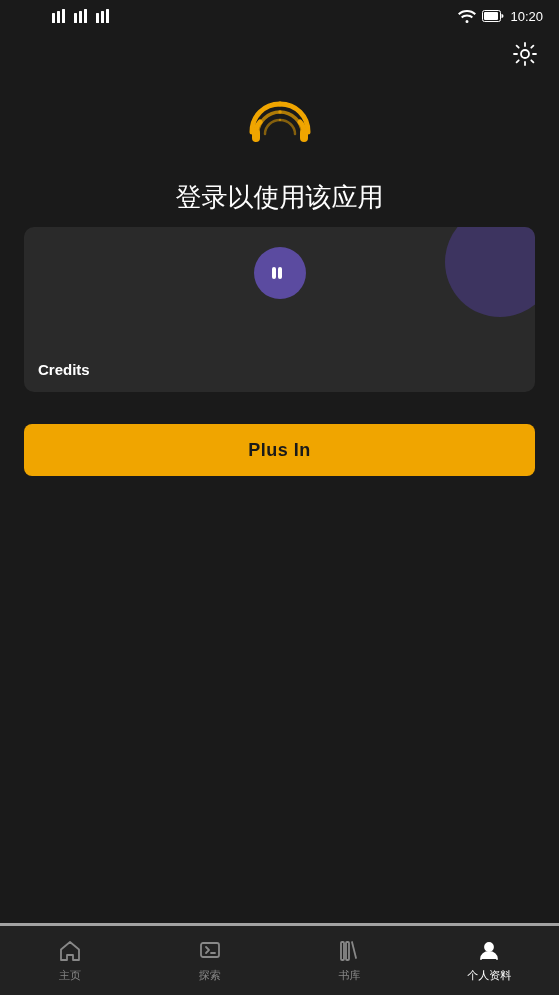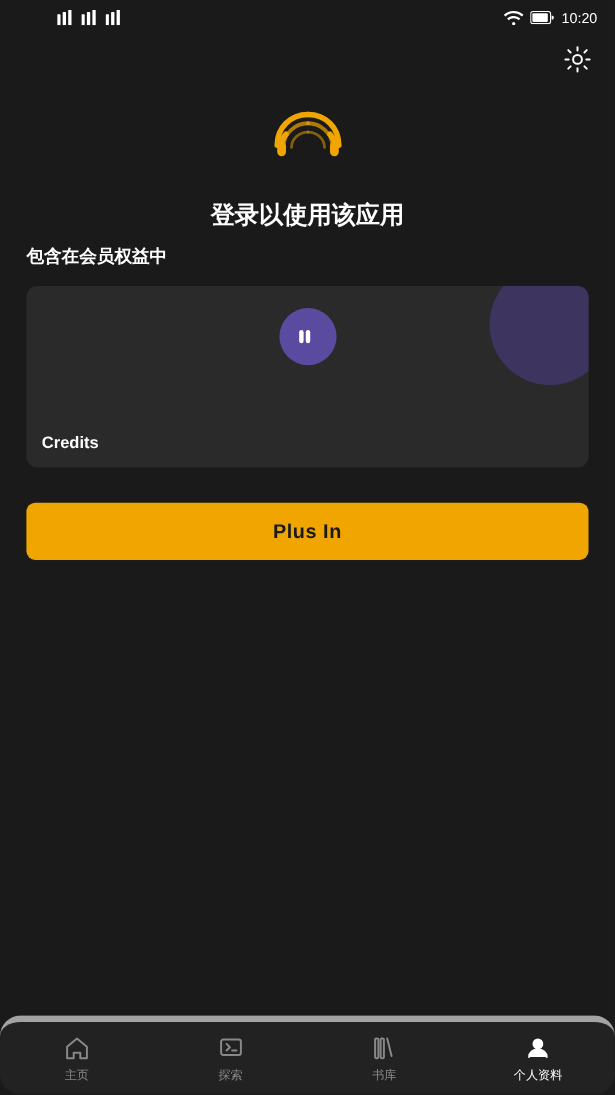--- a/index.html
+++ b/index.html
@@ -58,22 +58,22 @@
       padding: 20px 24px 0;
     }
 
     
     .logo-area {
       margin-bottom: 24px;
     }
 
     
     .main-title {
-      font-size: 22px;
-      font-weight: 700;
+      font-size: 26px;
+      font-weight: 400;
       color: #ffffff;
       text-align: center;
       margin-bottom: 12px;
     }
     .subtitle {
       font-size: 14px;
       color: #999999;
       text-align: center;
       line-height: 1.5;
       margin-bottom: 28px;
@@ -172,22 +172,21 @@
     .bottom-nav {
       position: absolute;
       bottom: 0;
       left: 0;
       right: 0;
       height: 72px;
       background-color: #222222;
       display: flex;
       align-items: center;
       justify-content: space-around;
-      border-top: 6px solid #a3a3a3;
-      border-radius: 19px;
+      border-top: 3px solid #a3a3a3;
     }
     .nav-item {
       display: flex;
       flex-direction: column;
       align-items: center;
       gap: 4px;
       cursor: pointer;
       flex: 1;
     }
     .nav-icon {
@@ -265,21 +264,20 @@
 
       <path d="M36 16C24 16 14 26 14 36" stroke="#f0a500" stroke-width="3.5" stroke-linecap="round" fill="none" opacity="0.7"></path>
       <path d="M36 16C48 16 58 26 58 36" stroke="#f0a500" stroke-width="3.5" stroke-linecap="round" fill="none" opacity="0.7"></path>
       <path d="M36 24C28 24 21 30 21 38" stroke="#f0a500" stroke-width="2.5" stroke-linecap="round" fill="none" opacity="0.5"></path>
       <path d="M36 24C44 24 51 30 51 38" stroke="#f0a500" stroke-width="2.5" stroke-linecap="round" fill="none" opacity="0.5"></path>
     </svg>
   </div>
 
   <h1 class="main-title">登录以使用该应用</h1>
 
-  <div class="section-label">包含在会员权益中</div>
 
   <div class="cards-row">
 
     <div class="card">
       <div class="card-bg-circle credits-bg"></div>
       <div class="card-icon-area">
         <div class="credits-icon">
           <svg width="24" height="24" viewBox="0 0 24 24" fill="none">
             <rect x="4" y="6" width="4" height="12" rx="2" fill="#ffffff"></rect>
             <rect x="10" y="6" width="4" height="12" rx="2" fill="#ffffff"></rect>

